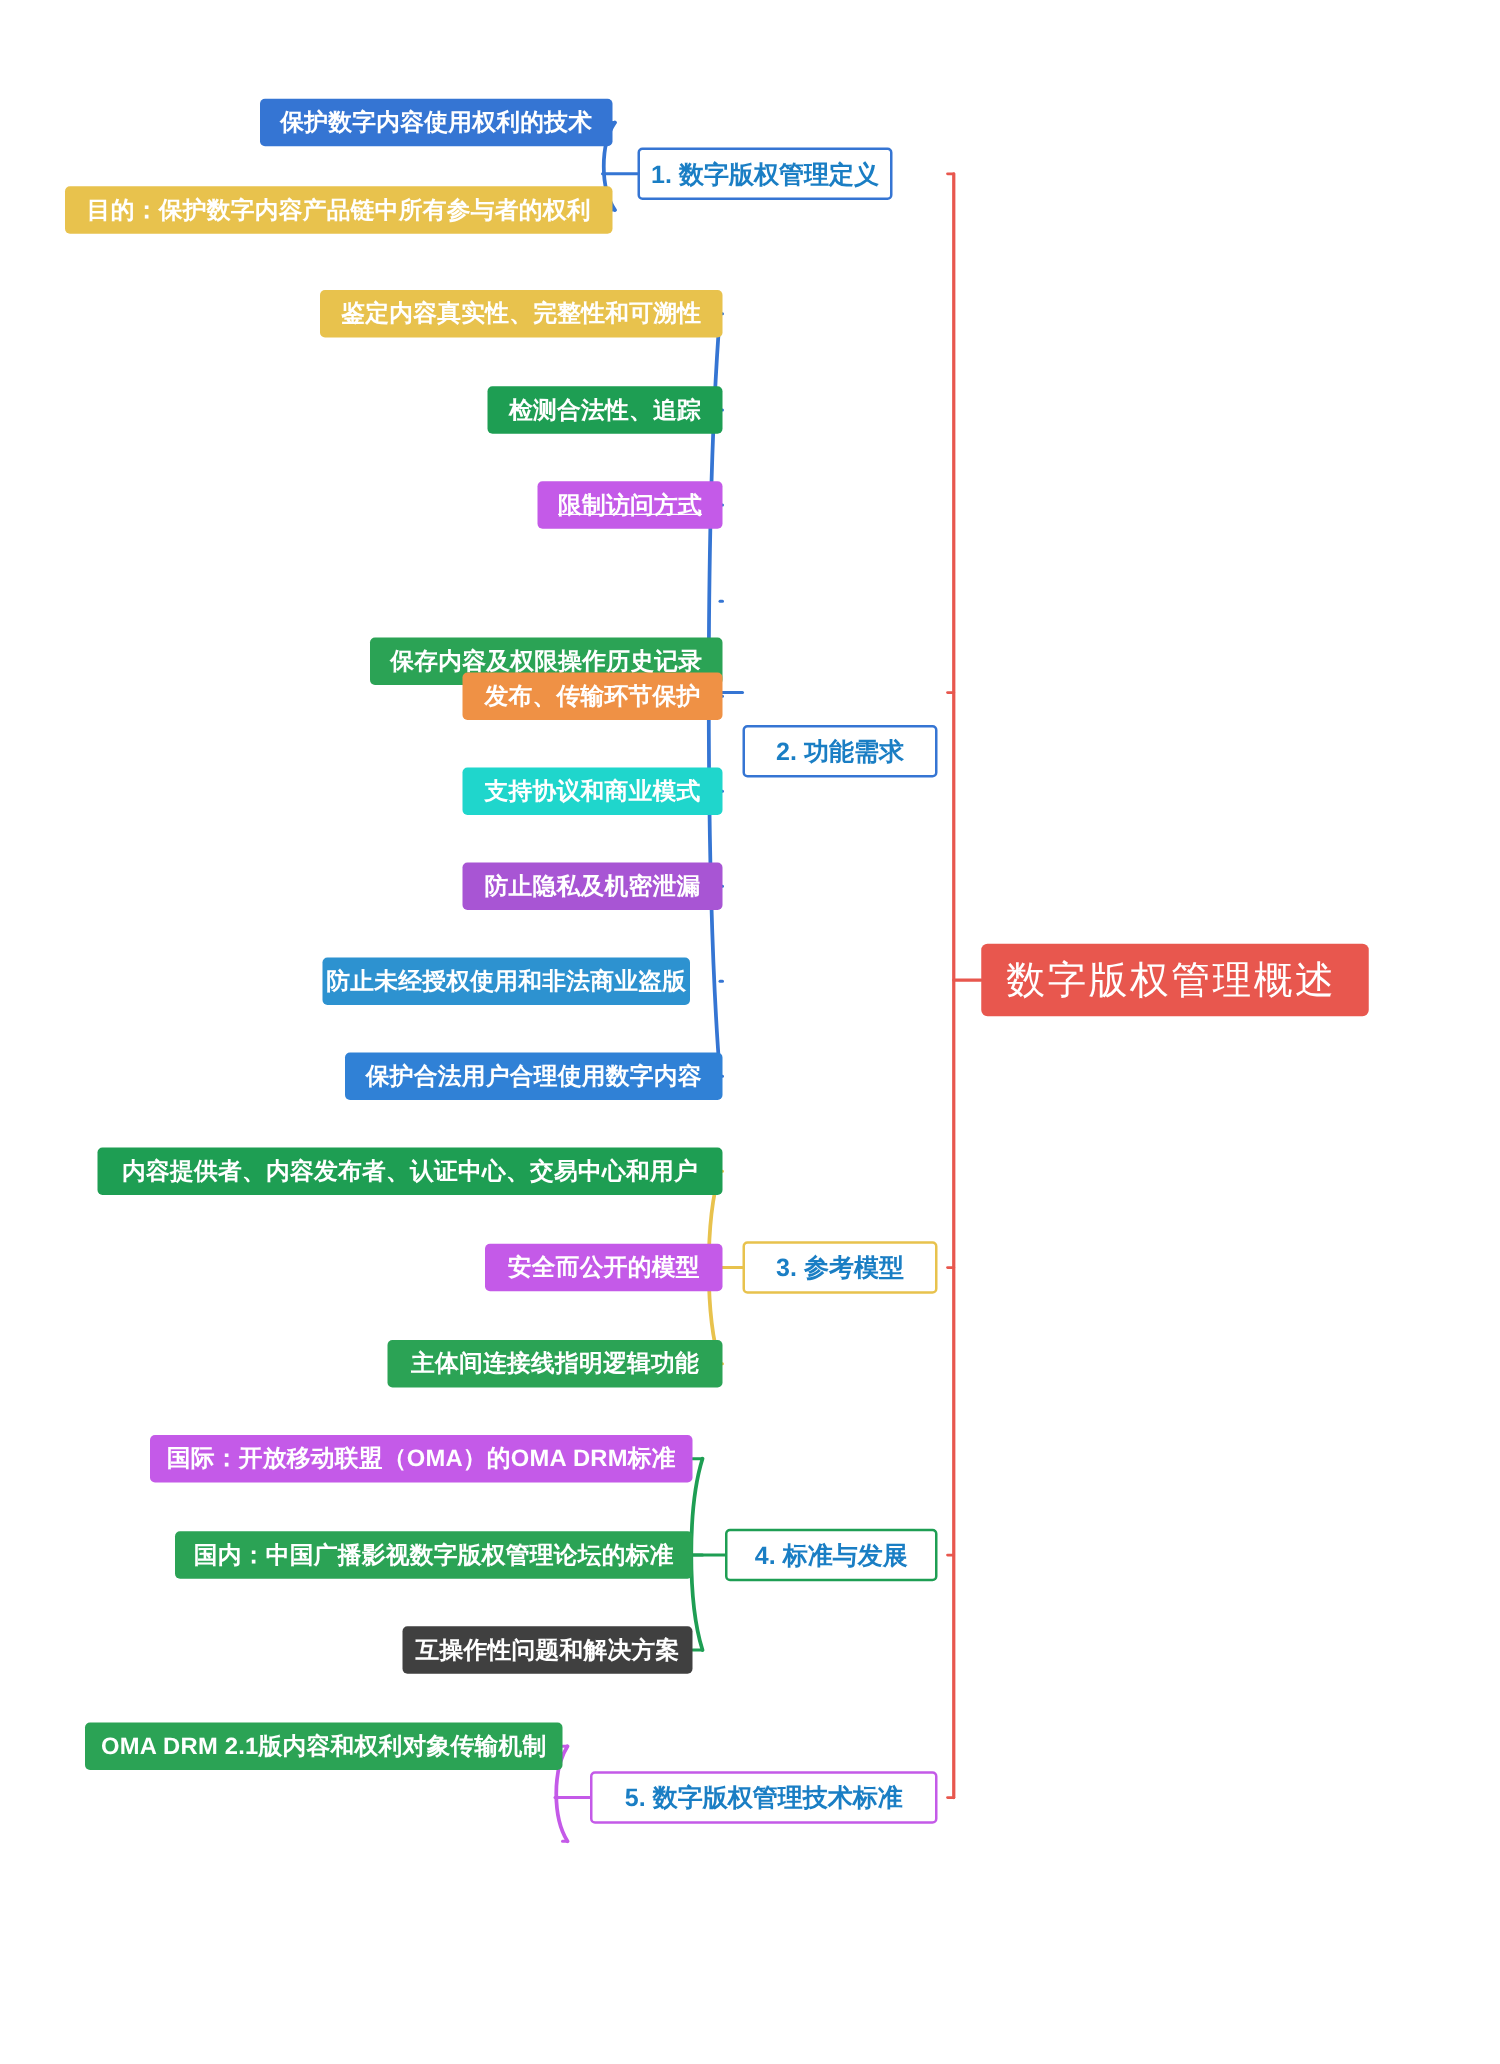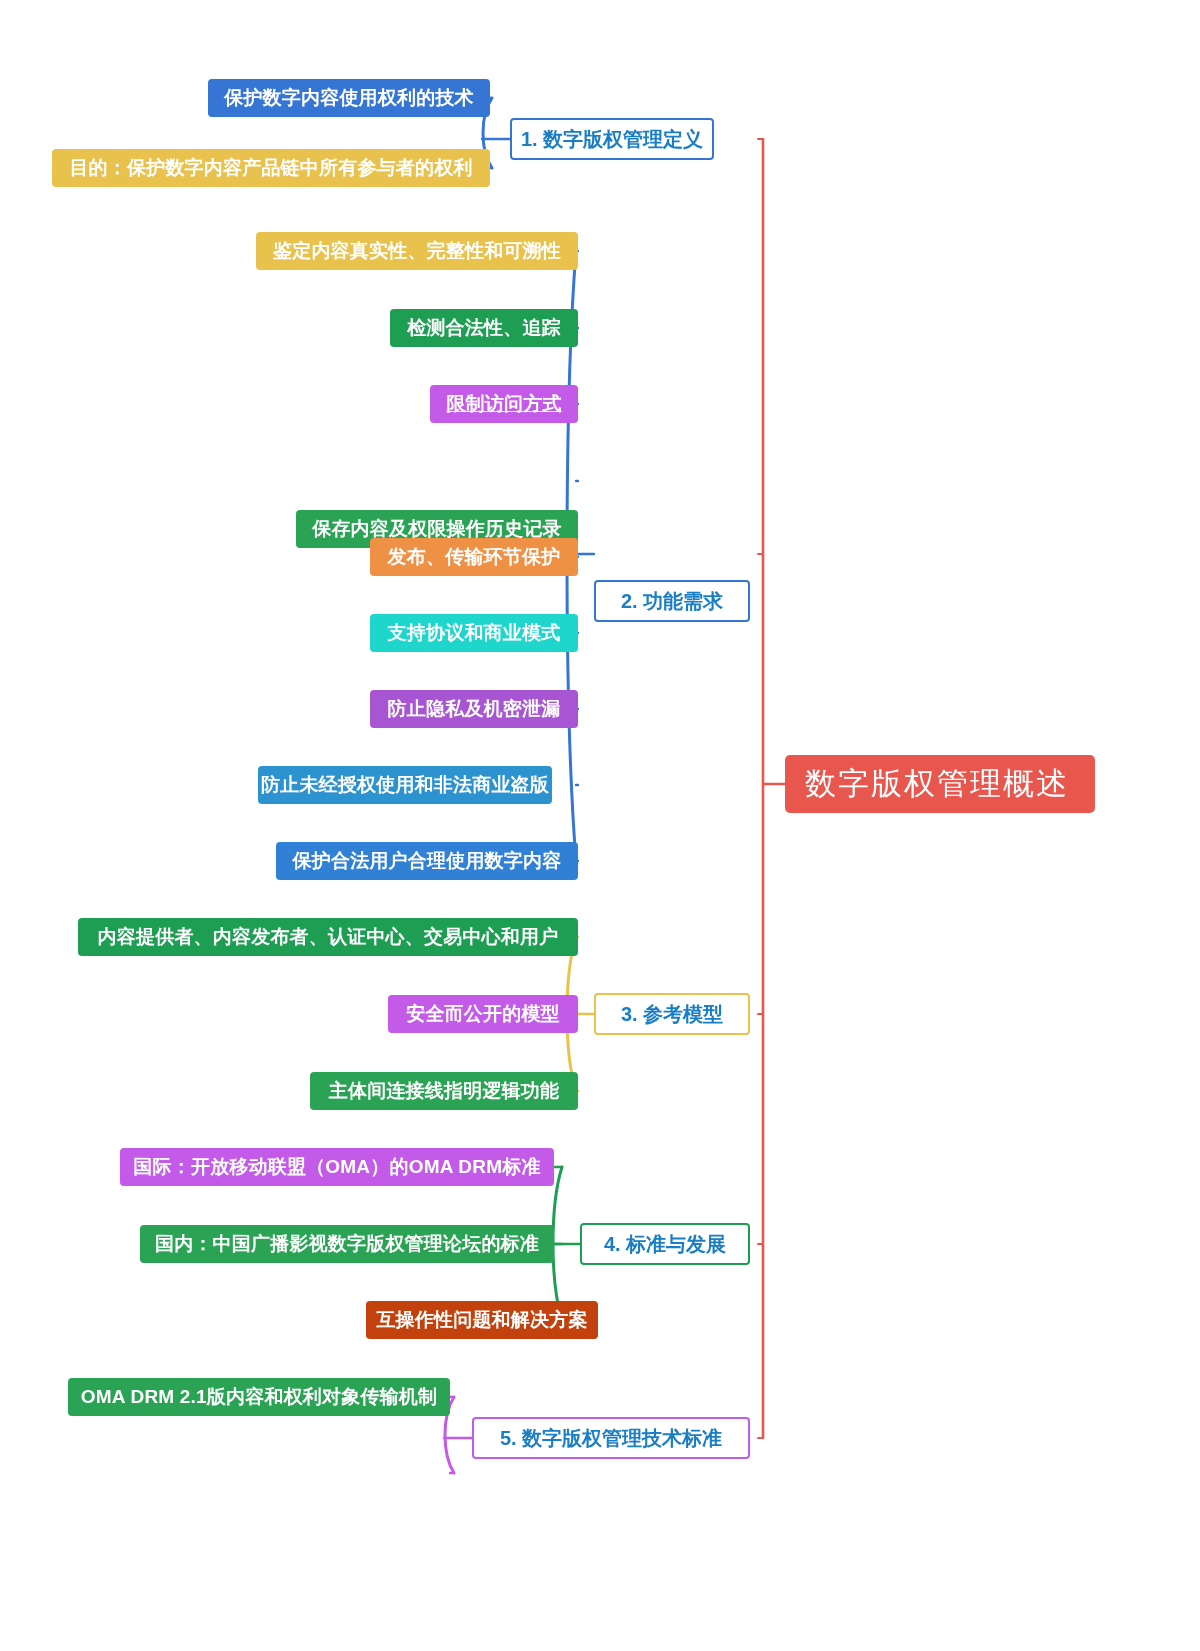--- a/index.html
+++ b/index.html
@@ -168,21 +168,21 @@
     </div>
     <div class="node branch" style="left: 580px; top: 1223px; width: 170px; height: 42px; border-color: rgb(30, 158, 83); color: rgb(26, 126, 196);">
       <span>4. 标准与发展</span>
     </div>
     <div class="node leaf" style="left: 120px; top: 1148px; width: 434px; height: 38px; background: rgb(196, 90, 232);">
       <span>国际：开放移动联盟（OMA）的OMA DRM标准</span>
     </div>
     <div class="node leaf" style="left: 140px; top: 1225px; width: 414px; height: 38px; background: rgb(43, 163, 85);">
       <span>国内：中国广播影视数字版权管理论坛的标准</span>
     </div>
-    <div class="node leaf" style="left: 322px; top: 1301px; width: 232px; height: 38px; background: #c2410c; margin-left: 44px;">
+    <div class="node leaf" style="left: 322px; top: 1301px; width: 232px; height: 38px; background: #404040;">
       <span>互操作性问题和解决方案</span>
     </div>
     <div class="node branch" style="left: 472px; top: 1417px; width: 278px; height: 42px; border-color: rgb(196, 90, 232); color: rgb(26, 126, 196);">
       <span>5. 数字版权管理技术标准</span>
     </div>
     <div class="node leaf" style="left: 68px; top: 1378px; width: 382px; height: 38px; background: rgb(43, 163, 85);">
       <span>OMA DRM 2.1版内容和权利对象传输机制</span>
     </div>
   </div>
 

